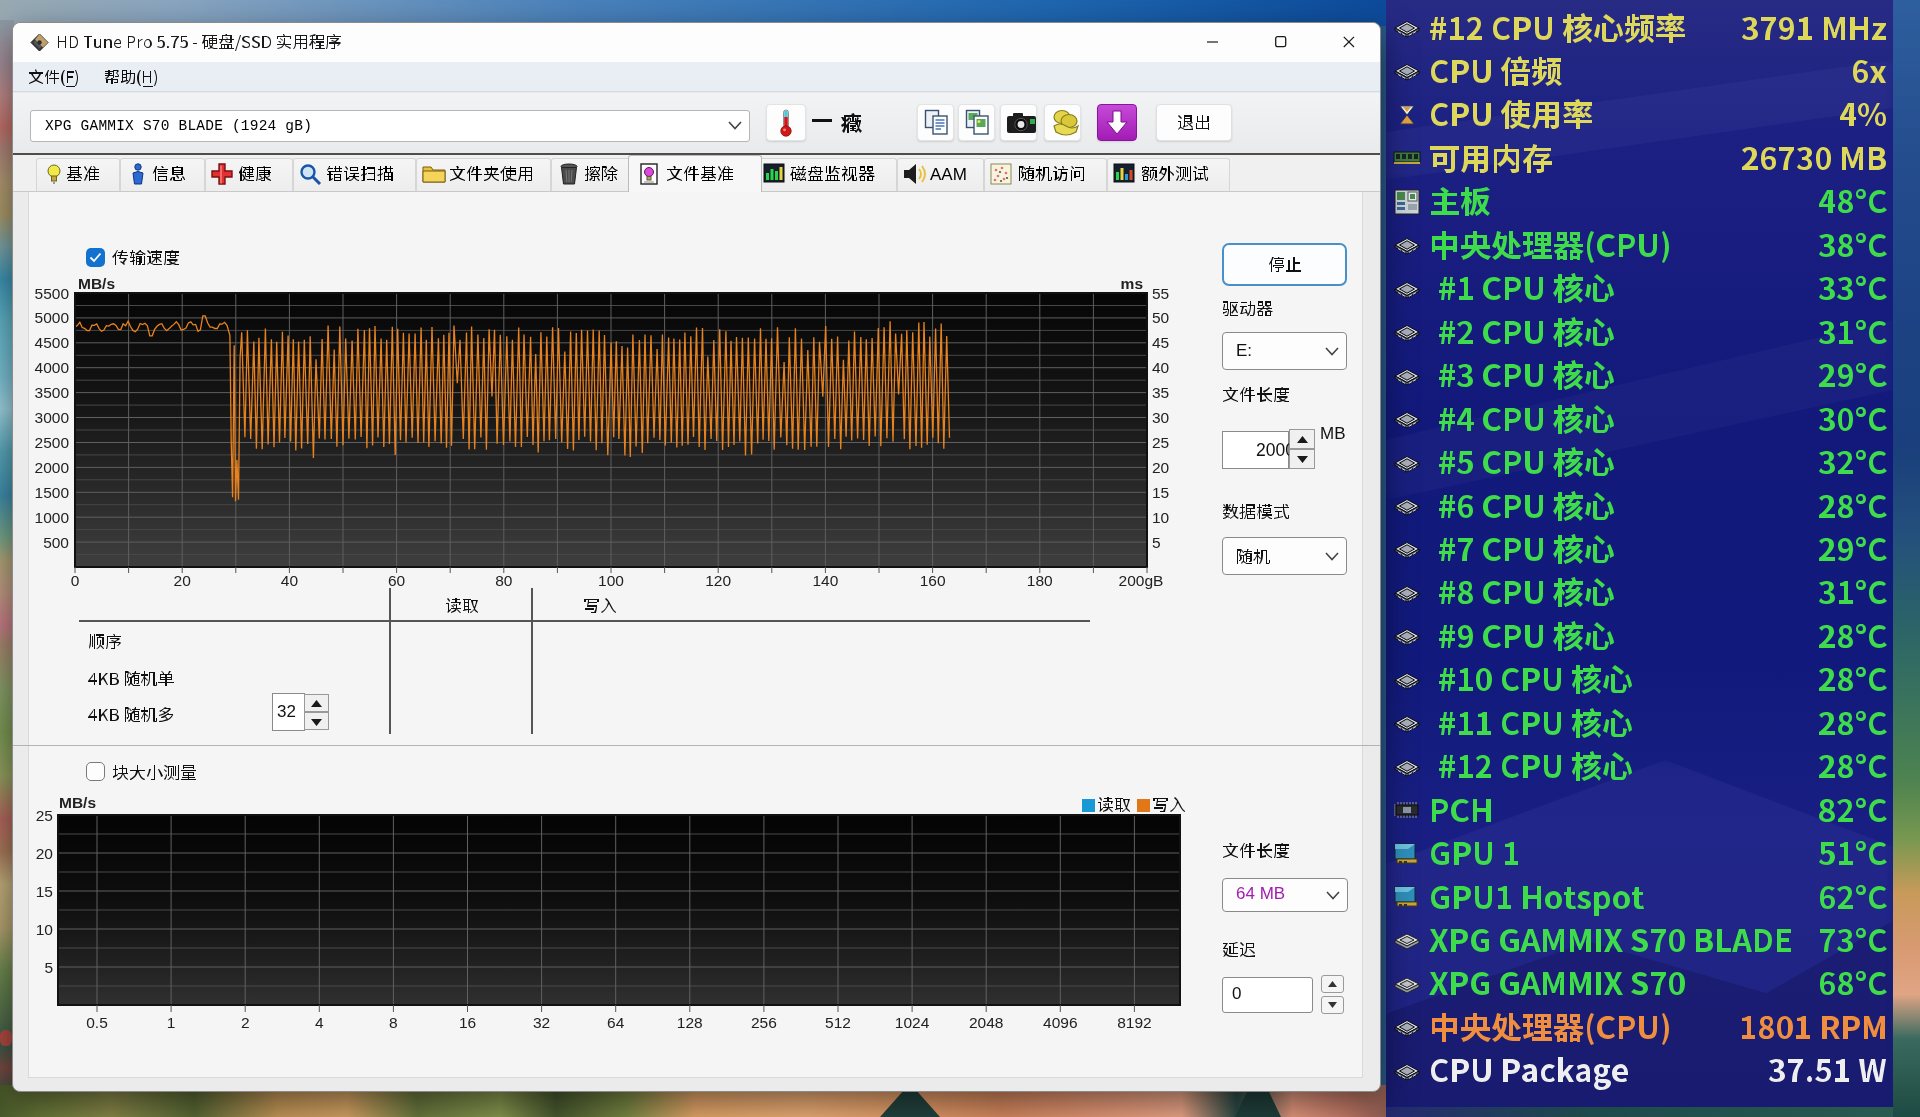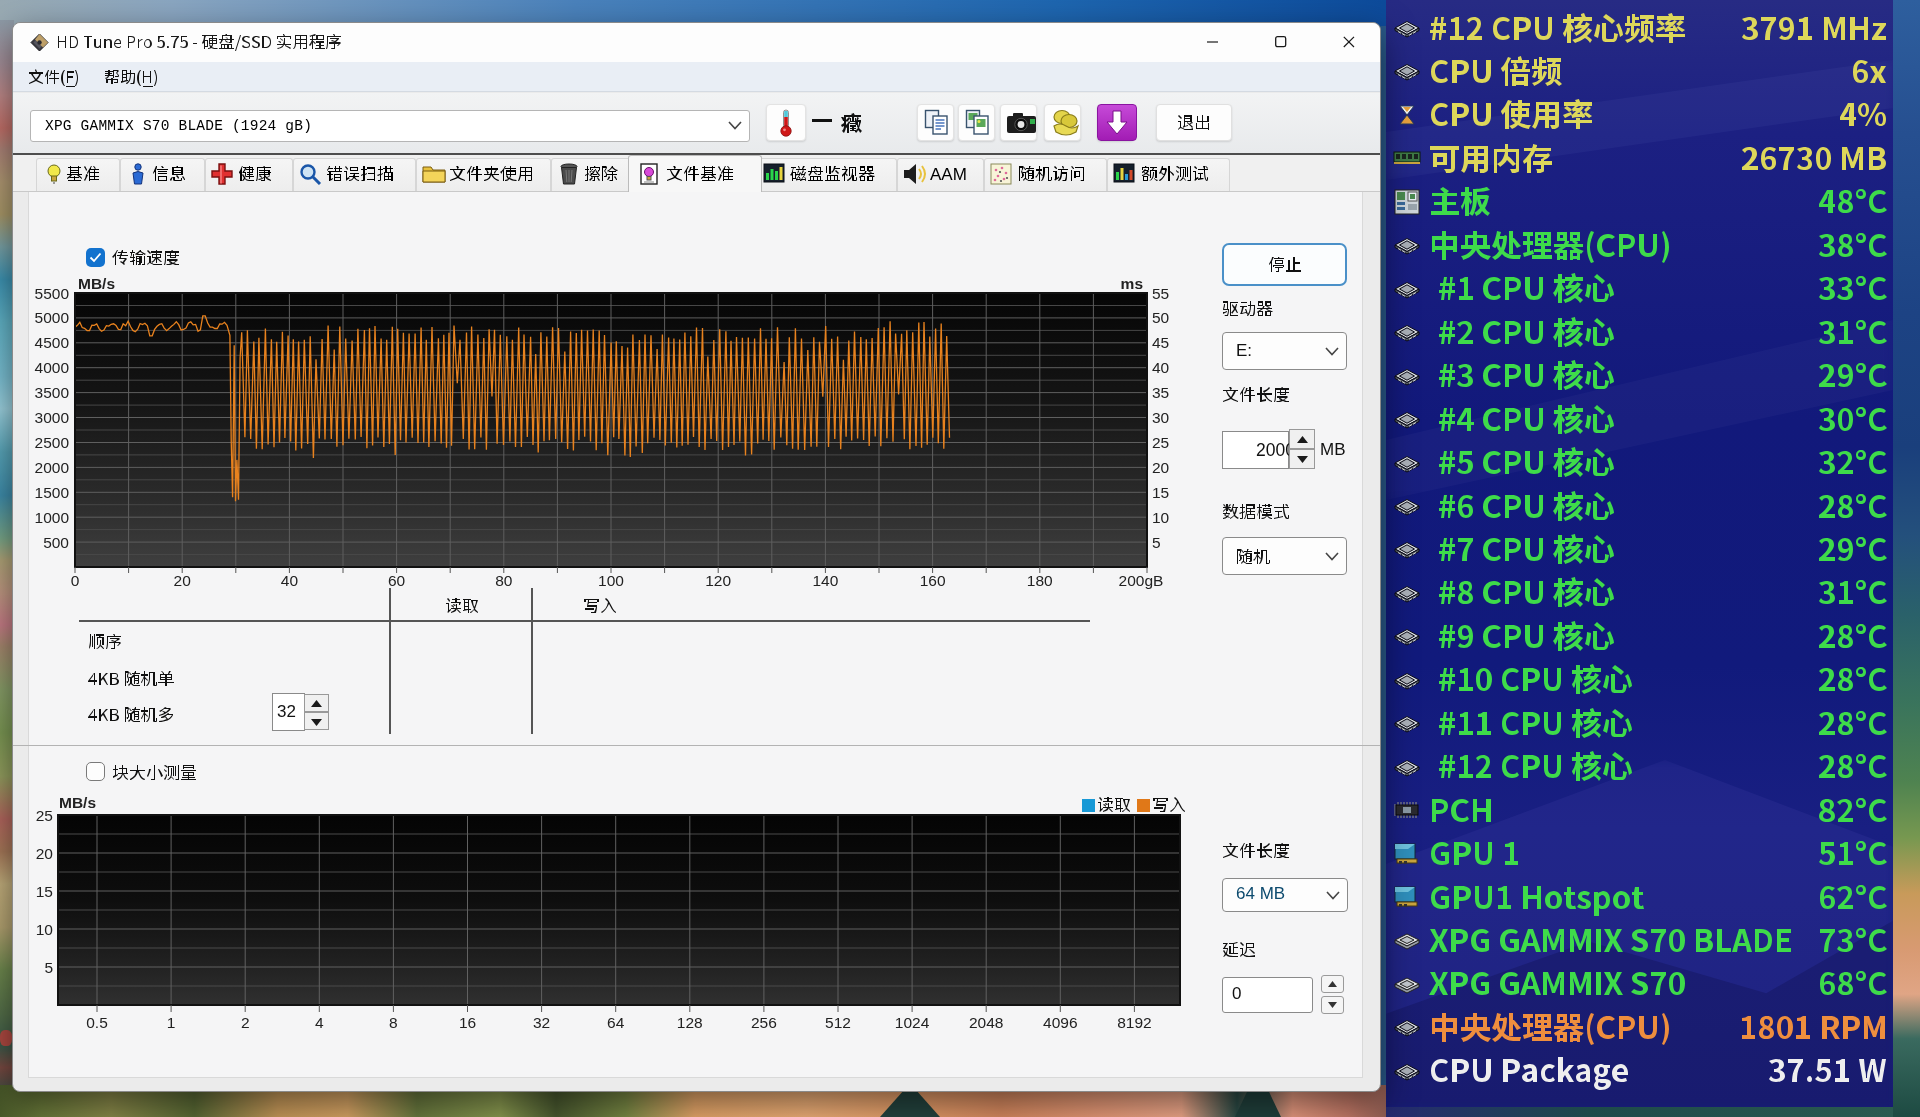--- a/index.html
+++ b/index.html
@@ -930,39 +930,39 @@
 <div class="abs" style="left:1222px;top:431px;width:67px;height:38px;background:#fff;border:1px solid #8a8a8a"></div>
 <div class="abs" style="left:1256px;top:440px;font-size:17.5px;color:#111">200000</div>
 <div class="abs" style="left:1289px;top:429px;width:26px;height:20px;background:#f0f0f0;border:1px solid #999"></div>
 <div class="abs" style="left:1289px;top:449px;width:26px;height:20px;background:#f0f0f0;border:1px solid #999"></div>
 <svg class="abs" style="left:1297px;top:436px" width="11" height="7" viewBox="0 0 11 7">
     <polygon points="5.5,0 11,7 0,7" fill="#1a1a1a"></polygon>
   </svg>
 <svg class="abs" style="left:1297px;top:456px" width="11" height="7" viewBox="0 0 11 7">
     <polygon points="0,0 11,0 5.5,7" fill="#1a1a1a"></polygon>
   </svg>
-<div class="abs" style="left:1320px;top:440px;font-size:17px;color:#111">MB</div>
+<div class="abs" style="left:1320px;top:424px;font-size:17px;color:#111">MB</div>
 <svg class="tp" style="left:1222.0px;top:518.0px">
     <path d="M8 -14C7 -13 7 -12 6 -12L7 -11C8 -12 8 -13 9 -13ZM1 -13C2 -13 2 -12 3 -11L4 -12C3 -12 3 -13 2 -14ZM7 -4C7 -4 6 -3 5 -2C5 -2 4 -3 3 -3C4 -3 4 -4 4 -4ZM2 -3C3 -2 4 -2 4 -1C3 -1 2 -0 1 0C1 0 1 1 1 1C3 1 4 0 6 -1C6 -1 7 -0 7 0L8 -1C7 -1 7 -1 6 -2C7 -3 8 -4 8 -5L8 -6L8 -5H5L5 -6L4 -7C4 -6 4 -6 4 -5H1V-4H3C3 -4 2 -3 2 -3ZM4 -14V-11H1V-10H4C3 -9 2 -8 1 -7C1 -7 1 -7 1 -6C2 -7 4 -8 4 -9V-7H6V-9C6 -9 7 -8 8 -7L9 -8C8 -9 7 -10 6 -10H9V-11H6V-14ZM11 -14C10 -11 10 -8 8 -7C8 -6 9 -6 9 -6C10 -6 10 -7 10 -8C11 -6 11 -5 12 -3C11 -2 10 -1 8 0C8 1 8 1 8 1C10 0 11 -1 12 -2C13 -1 14 0 16 1C16 1 16 0 17 0C15 -1 14 -2 13 -3C14 -5 15 -7 15 -10H16V-11H11C12 -12 12 -13 12 -14ZM14 -10C13 -8 13 -6 12 -5C12 -6 11 -8 11 -10Z M25 -4V1H26V1H32V1H33V-4H29V-6H33V-7H29V-9H33V-14H24V-8C24 -6 24 -2 22 1C22 1 23 1 23 1C24 -1 25 -4 25 -6H28V-4ZM25 -12H31V-10H25ZM25 -9H28V-7H25L25 -8ZM26 -0V-3H32V-0ZM20 -14V-11H18V-10H20V-6C19 -6 18 -5 17 -5L18 -4L20 -5V-0C20 0 20 0 20 0C19 0 19 0 18 0C18 0 18 1 18 1C19 1 20 1 20 1C21 1 21 0 21 -0V-5L23 -6L23 -7L21 -6V-10H23V-11H21V-14Z M42 -7H48V-6H42ZM42 -9H48V-8H42ZM46 -14V-13H44V-14H43V-13H40V-12H43V-11H44V-12H46V-11H48V-12H50V-13H48V-14ZM41 -10V-5H44C44 -4 44 -4 44 -4H40V-2H44C43 -1 42 -0 39 0C40 1 40 1 40 1C43 1 44 -1 45 -2C46 -1 47 1 50 1C50 1 50 1 50 0C49 -0 47 -1 46 -2H50V-4H45C45 -4 45 -4 46 -5H49V-10ZM37 -14V-11H35V-10H37V-10C37 -7 36 -5 35 -3C35 -3 35 -2 35 -2C36 -3 36 -5 37 -6V1H38V-7C39 -7 39 -5 39 -5L40 -6C40 -6 39 -8 38 -9V-10H40V-11H38V-14Z M63 -13C64 -13 65 -12 66 -11L66 -12C66 -13 65 -14 64 -14ZM61 -14C61 -13 61 -12 61 -11H52V-10H61C61 -4 63 1 65 1C67 1 67 1 67 -2C67 -3 67 -3 66 -3C66 -1 66 0 66 0C64 0 63 -4 62 -10H67V-11H62C62 -12 62 -13 62 -14ZM52 -0 52 1C55 0 58 -0 61 -1L61 -2L57 -1V-6H60V-7H53V-6H56V-1Z" fill="#111"></path>
   </svg>
 <div class="abs" style="left:1222px;top:537px;width:125px;height:38px;background:#fdfdfd;border:1px solid #8a8a8a;border-radius:4px"></div>
 <svg class="abs" style="left:1325px;top:552.0px" width="14" height="9" viewBox="0 0 14 9">
     <path d="M1 1 L7 7.5 L13 1" fill="none" stroke="#454545" stroke-width="1.6"></path>
   </svg>
 <svg class="tp" style="left:1236.0px;top:563.0px">
     <path d="M6 -12C6 -12 7 -10 7 -10L8 -10C8 -11 7 -12 6 -13ZM11 -14C11 -14 11 -13 11 -12H8V-11H11C10 -10 9 -9 8 -8C8 -8 9 -7 9 -7C9 -7 10 -8 10 -8V-1H11V-4H14V-2C14 -2 14 -2 14 -2C14 -2 14 -2 13 -2C13 -2 13 -1 13 -1C14 -1 15 -1 15 -1C15 -1 16 -2 16 -2V-10H11C11 -10 12 -11 12 -11H16V-12H12C12 -13 12 -13 13 -14ZM11 -6H14V-5H11ZM11 -7V-9H14V-7ZM1 -14V1H2V-12H4C4 -11 4 -10 3 -8C4 -7 4 -6 4 -5C4 -4 4 -4 4 -4C4 -4 4 -4 4 -3C3 -3 3 -3 3 -4C3 -3 3 -3 3 -2C4 -2 4 -2 4 -2C4 -2 5 -3 5 -3C5 -3 6 -4 6 -5C6 -6 5 -7 4 -9C5 -10 5 -12 6 -13L5 -14L5 -14ZM8 -8H5V-7H7V-2C6 -2 6 -1 5 0L6 1C6 0 7 -1 7 -1C8 -1 8 -0 9 0C10 1 11 1 12 1C14 1 15 1 16 1C16 1 16 -0 16 -0C15 -0 14 -0 12 -0C11 -0 10 -0 9 -1C9 -1 8 -2 8 -2Z M25 -13V-8C25 -5 25 -2 23 1C23 1 24 1 24 1C26 -1 27 -5 27 -8V-12H30V-1C30 0 30 1 30 1C31 1 31 1 31 1C31 1 32 1 32 1C32 1 33 1 33 1C33 1 33 0 34 0C34 -0 34 -2 34 -3C33 -3 33 -3 33 -3C33 -2 33 -1 33 -1C33 -0 33 -0 32 -0C32 -0 32 0 32 0C32 0 32 0 32 0C31 0 31 -0 31 -0C31 -0 31 -0 31 -1V-13ZM21 -14V-11H18V-9H21C20 -7 19 -4 17 -3C18 -3 18 -2 18 -2C19 -3 20 -5 21 -7V1H22V-6C23 -6 23 -5 24 -4L25 -5C24 -5 23 -7 22 -8V-9H24V-11H22V-14Z" fill="#111"></path>
   </svg>
 <svg class="tp" style="left:1222.0px;top:857.0px">
     <path d="M7 -14C8 -13 8 -12 8 -11L10 -12C10 -12 9 -14 9 -14ZM1 -11V-10H4C5 -7 6 -5 8 -3C6 -2 3 -1 1 0C1 0 1 1 1 1C4 0 7 -1 9 -2C10 -1 13 0 16 1C16 1 16 0 16 0C14 -1 11 -2 10 -3C11 -5 13 -7 14 -10H16V-11ZM9 -4C7 -6 6 -8 5 -10H12C11 -8 10 -6 9 -4Z M22 -6V-5H27V1H29V-5H33V-6H29V-10H32V-11H29V-14H27V-11H25C25 -12 25 -12 26 -13L24 -13C24 -11 23 -9 22 -8C23 -7 23 -7 23 -7C24 -8 24 -9 25 -10H27V-6ZM22 -14C21 -12 19 -9 18 -7C18 -7 18 -6 18 -6C19 -7 19 -7 20 -8V1H21V-10C22 -11 22 -13 23 -14Z M47 -14C46 -12 43 -11 41 -10C41 -9 42 -9 42 -8C44 -10 47 -11 48 -13ZM35 -8V-6H38V-1C38 -0 38 0 38 0C38 0 38 1 38 1C38 1 39 1 44 -0C44 -1 44 -1 44 -2L40 -1V-6H42C44 -3 46 -0 50 1C50 0 50 -0 50 -0C47 -1 45 -3 44 -6H50V-8H40V-14H38V-8Z M58 -11V-9H55V-8H58V-6H64V-8H67V-9H64V-11H63V-9H59V-11ZM63 -8V-7H59V-8ZM64 -3C63 -3 62 -2 61 -1C60 -2 59 -3 58 -3ZM55 -5V-3H57L57 -3C57 -2 58 -1 59 -1C58 -0 56 0 54 0C54 0 55 1 55 1C57 1 59 1 61 -0C62 1 64 1 67 1C67 1 67 1 67 0C65 0 64 -0 62 -1C64 -2 65 -3 66 -4L65 -5L65 -5ZM59 -14C59 -14 60 -13 60 -13H53V-8C53 -5 53 -2 52 1C52 1 53 1 53 1C54 -1 54 -5 54 -8V-11H67V-13H61C61 -13 61 -14 60 -14Z" fill="#111"></path>
   </svg>
 <div class="abs" style="left:1222px;top:878px;width:126px;height:34px;background:#fdfdfd;border:1px solid #8a8a8a;border-radius:4px"></div>
 <svg class="abs" style="left:1326px;top:891.0px" width="14" height="9" viewBox="0 0 14 9">
     <path d="M1 1 L7 7.5 L13 1" fill="none" stroke="#454545" stroke-width="1.6"></path>
   </svg>
-<div class="abs" style="left:1236px;top:884px;font-size:17px;color:#0c4a6e">64 MB</div>
+<div class="abs" style="left:1236px;top:884px;font-size:17px;color:#a21caf">64 MB</div>
 <svg class="tp" style="left:1222.0px;top:956.0px">
     <path d="M7 -10V-2H16V-3H12V-8H16V-9H12V-12C14 -13 15 -13 16 -13L15 -14C13 -13 10 -13 7 -13C7 -12 7 -12 7 -12C8 -12 10 -12 11 -12V-3H9V-10ZM2 -7C2 -7 2 -7 2 -7H5C5 -6 4 -4 4 -3C3 -4 3 -5 2 -6L1 -5C2 -4 2 -3 3 -2C2 -1 2 -0 1 1C1 1 1 1 1 1C2 1 3 0 4 -1C6 1 8 1 11 1H16C16 1 16 -0 16 -0C16 -0 12 -0 11 -0C9 -0 6 -1 5 -2C5 -4 6 -6 6 -8L5 -8L5 -8H3C4 -10 5 -11 6 -13L5 -13L5 -13H1V-12H4C3 -11 2 -9 2 -9C2 -8 1 -8 1 -8C1 -7 1 -7 2 -7Z M18 -13C19 -12 20 -11 21 -10L22 -11C21 -12 20 -13 19 -14ZM27 -7C29 -5 31 -3 32 -2L33 -3C32 -4 30 -6 28 -7ZM21 -8H18V-7H20V-2C19 -2 19 -1 18 -0L19 1C19 -0 20 -1 21 -1C21 -1 22 -1 22 -0C24 1 25 1 27 1C29 1 32 1 33 1C33 0 33 -0 33 -1C32 -1 29 -0 27 -0C25 -0 24 -1 23 -1C22 -2 22 -2 21 -2ZM25 -9V-10V-12H31V-9ZM24 -13V-10C24 -7 24 -5 22 -2C23 -2 23 -2 23 -2C25 -3 25 -6 25 -8H32V-13Z" fill="#111"></path>
   </svg>
 <div class="abs" style="left:1222px;top:977px;width:91px;height:36px;background:#fff;border:1px solid #8a8a8a;border-radius:3px"></div>
 <div class="abs" style="left:1232px;top:984px;font-size:17px;color:#111">0</div>
 <div class="abs" style="left:1321px;top:975px;width:23px;height:18px;background:#f5f5f5;border:1px solid #9a9a9a;border-radius:3px"></div>
 <div class="abs" style="left:1321px;top:996px;width:23px;height:18px;background:#f5f5f5;border:1px solid #9a9a9a;border-radius:3px"></div>
 <svg class="abs" style="left:1328px;top:981px" width="9" height="6" viewBox="0 0 9 6">
     <polygon points="4.5,0 9,6 0,6" fill="#333"></polygon>
   </svg>

